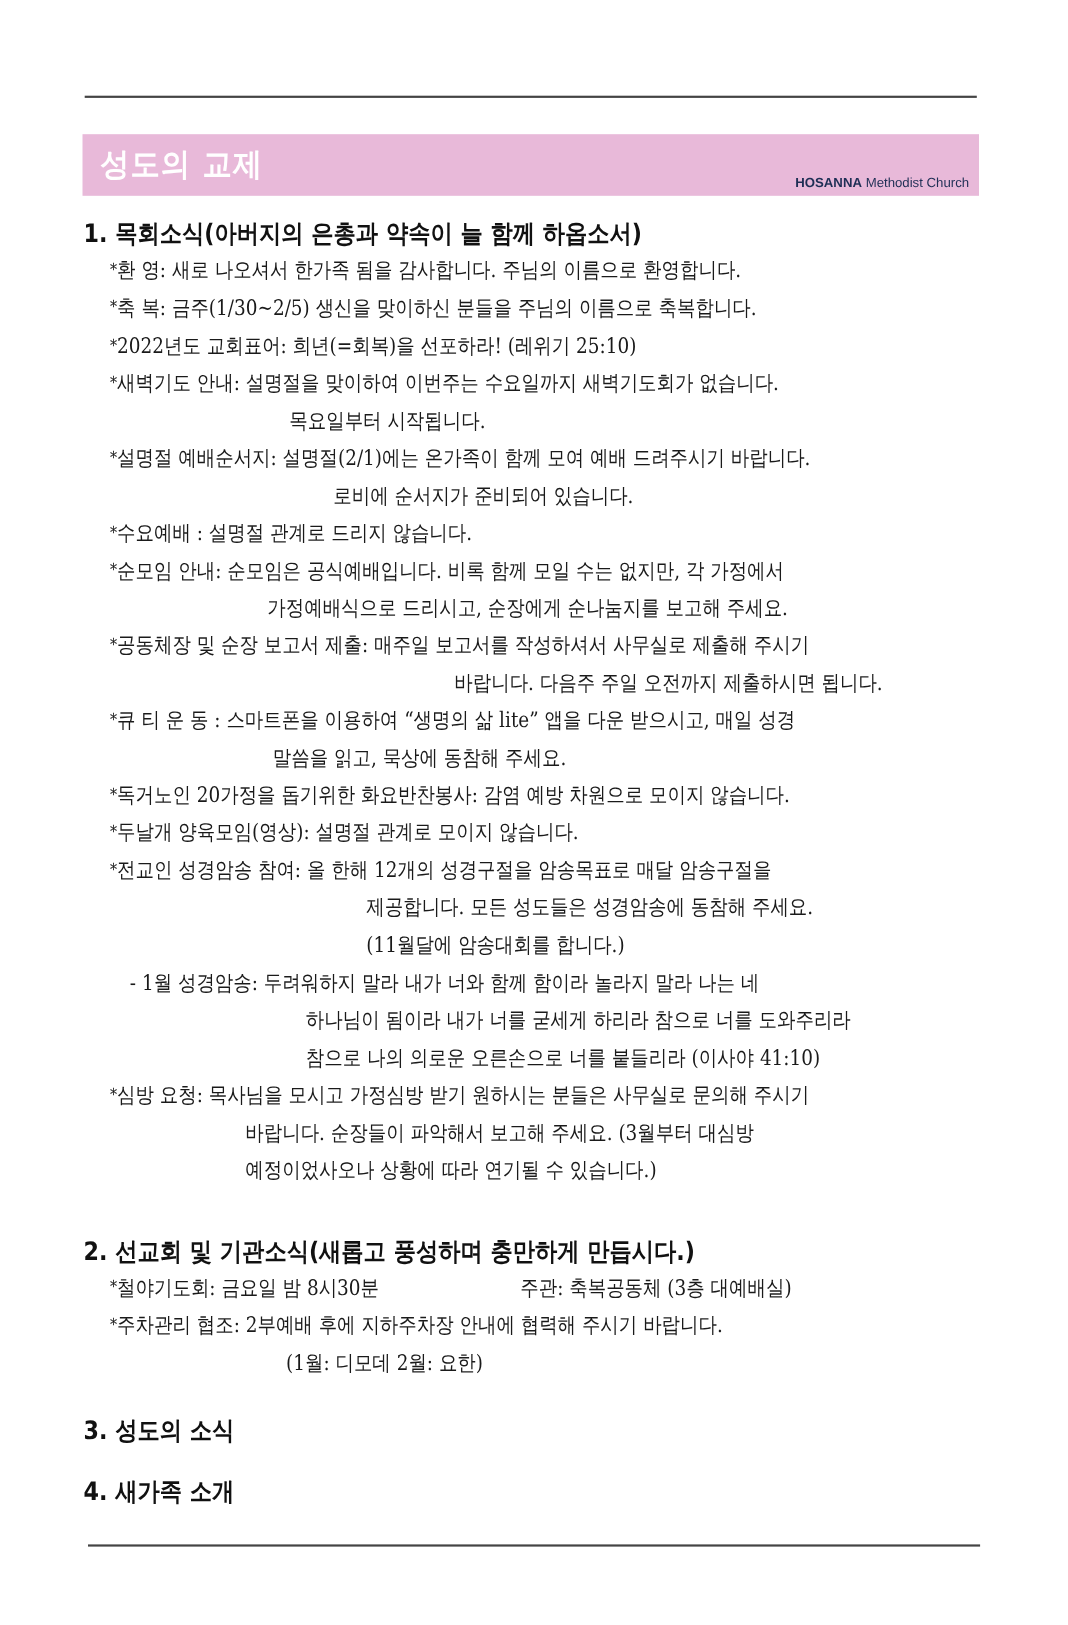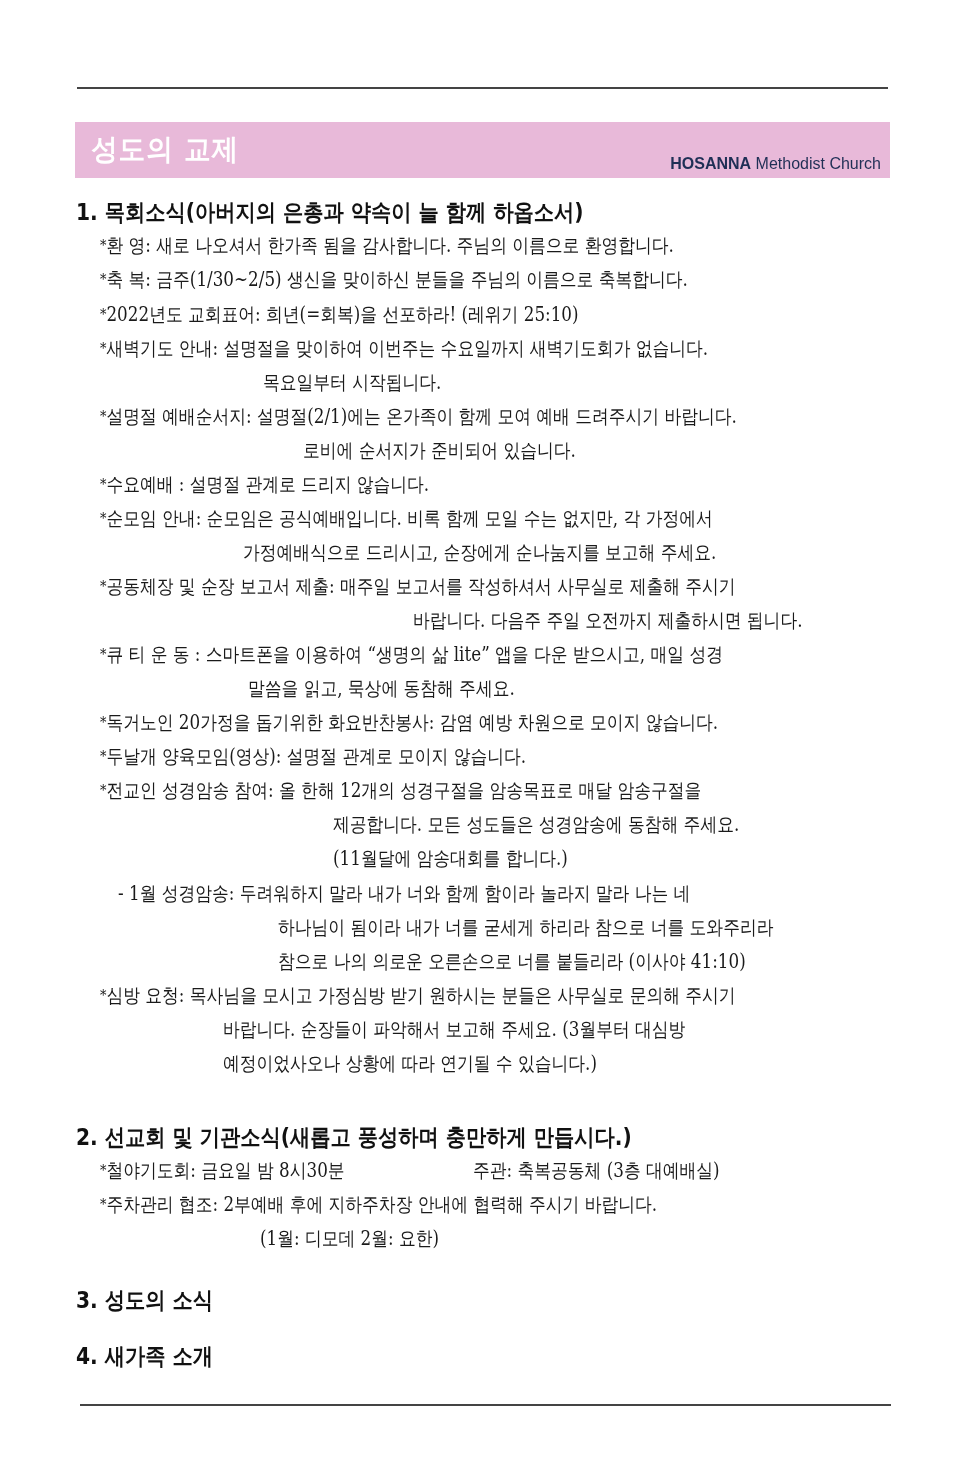--- a/index.html
+++ b/index.html
@@ -5,21 +5,21 @@
   html, body { margin:0; padding:0; background:#ffffff; }
   body { width:971px; height:1477px; position:relative; overflow:hidden;
          font-family:"DejaVu Serif", serif; color:#111; }
   .rule { position:absolute; height:2px; background:#444; }
   .rule.top { left:77px; top:87px; width:811px; }
   .rule.bottom { left:80px; top:1404px; width:811px; }
   .banner { position:absolute; left:75px; top:122px; width:815px; height:56px; background:#e8b9d9;text-align:center; }
   .banner-title { position:absolute; left:16px; top:8px; font-family:"DejaVu Sans", sans-serif;
                   font-size:29px; font-weight:bold; color:#ffffff; letter-spacing:1px; transform:scaleX(0.92); transform-origin:left; }
   .banner-brand { position:absolute; right:9px; bottom:5px; font-family:"Liberation Sans", sans-serif;
-                  font-size:16px; color:#1f2f55; }
+                  font-size:12px; color:#1f2f55; }
   .banner-brand b { font-weight:bold; }
   .sec { position:absolute; left:76px; font-family:"DejaVu Sans", sans-serif; font-weight:bold;
          font-size:23px; color:#111; white-space:nowrap; transform:scaleX(0.88); transform-origin:left; }
   .line { position:absolute; font-size:19.5px; white-space:nowrap; color:#1a1a1a;
           transform:scaleX(0.86); transform-origin:left; line-height:1; }
   .star { font-size:15px; vertical-align:2px; }
 </style>
 </head>
 <body>
 

